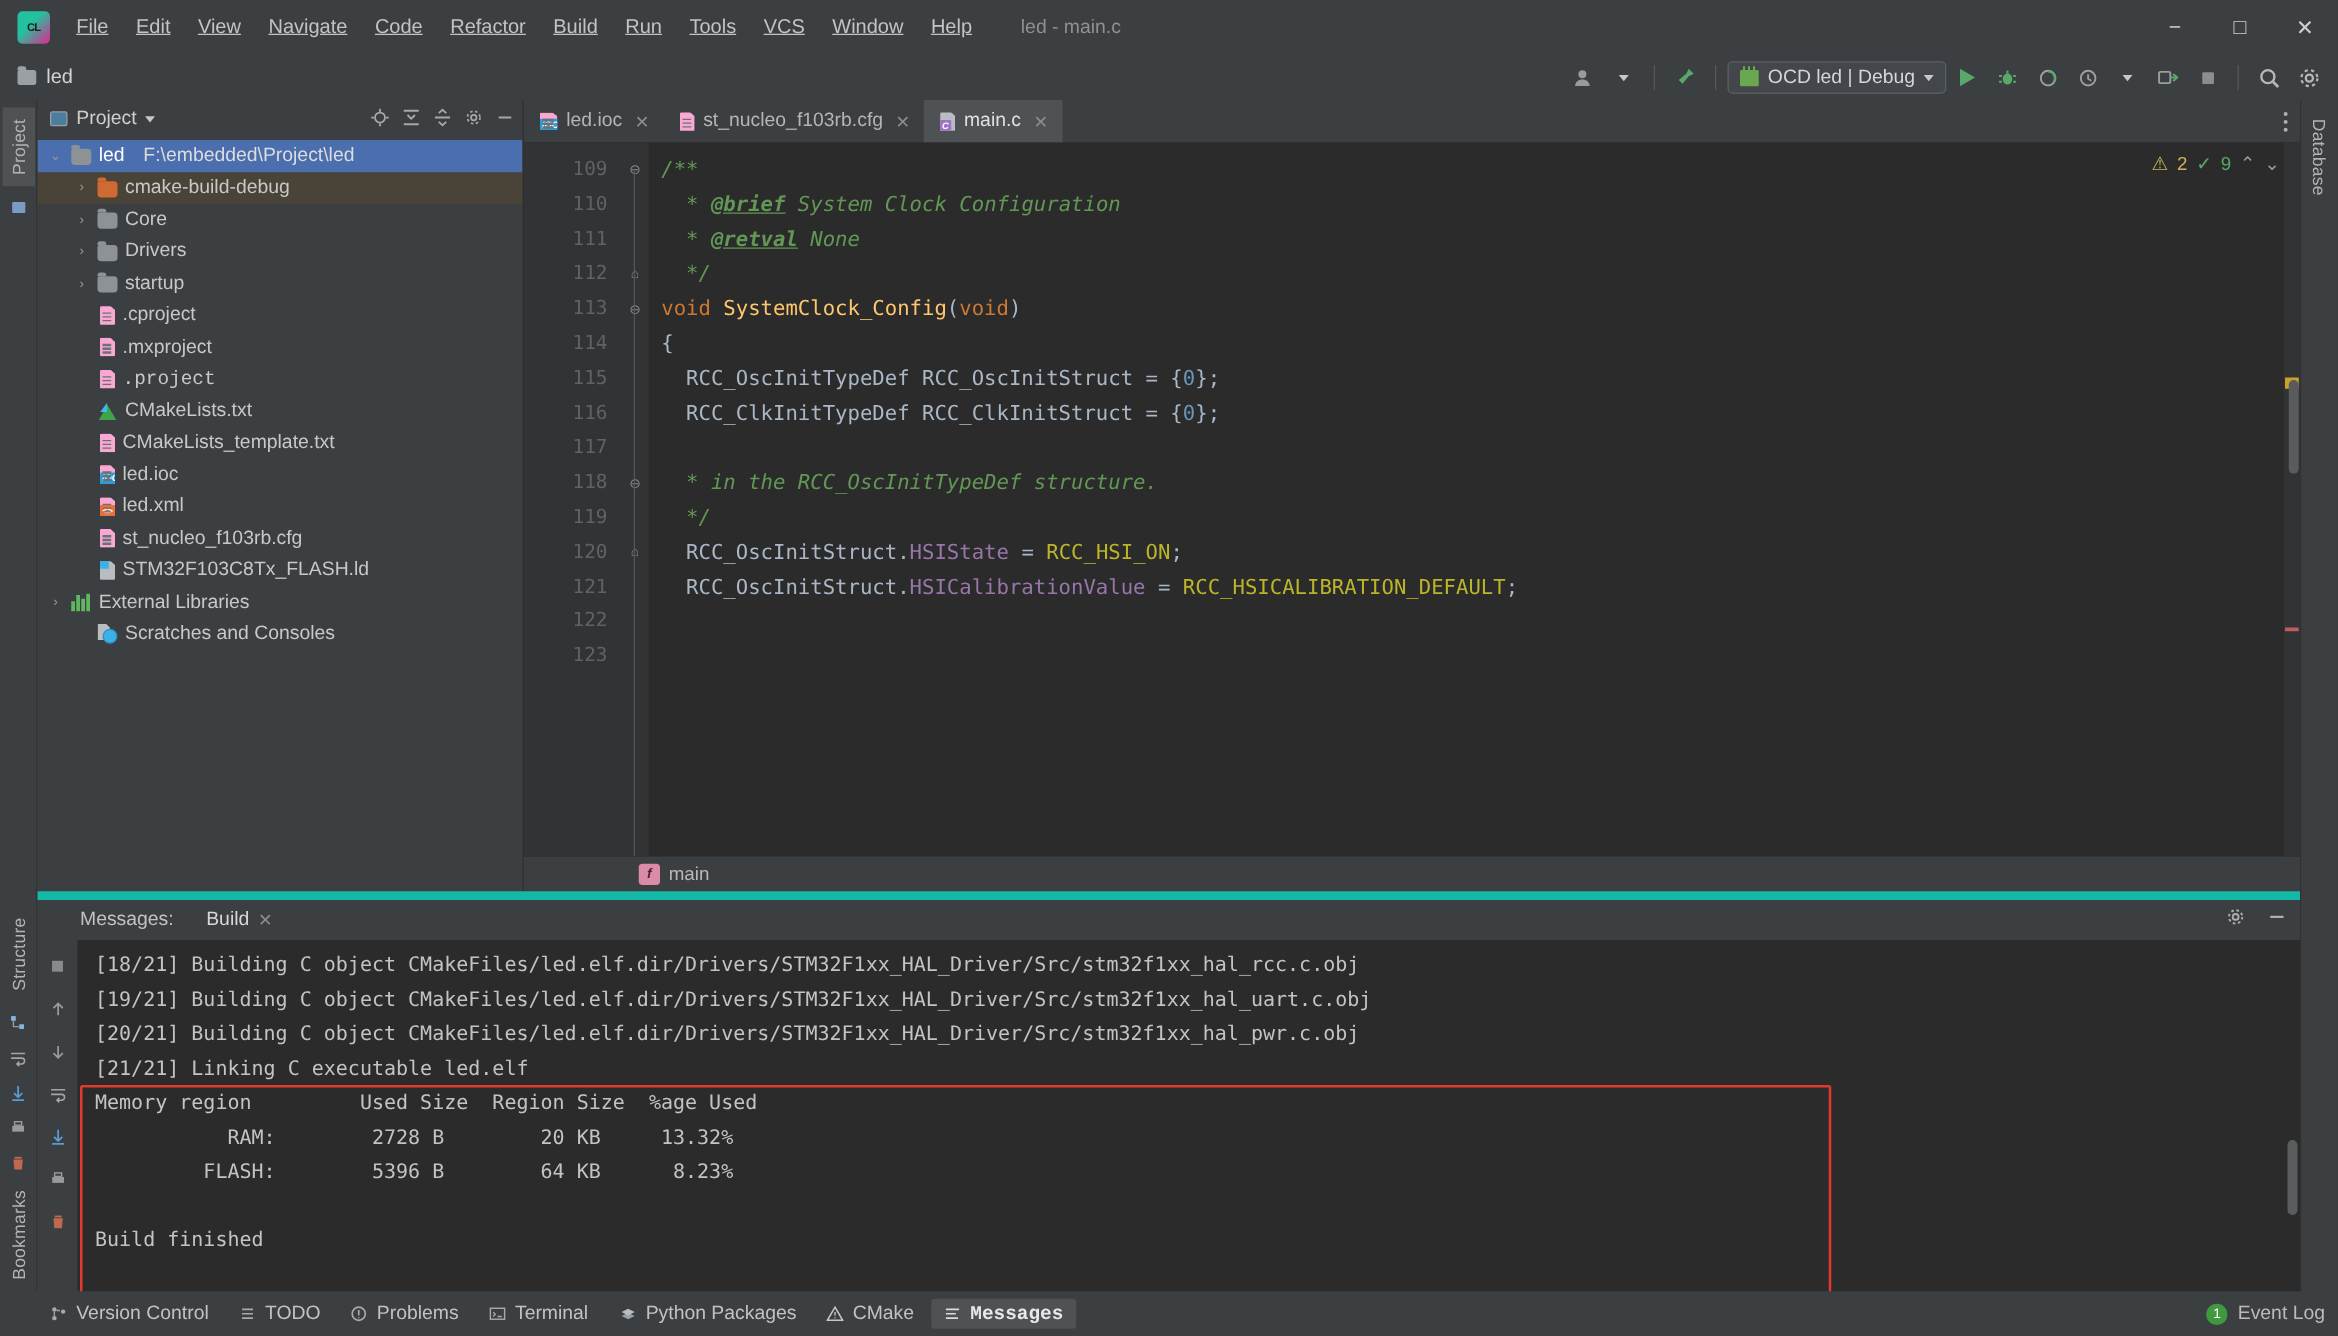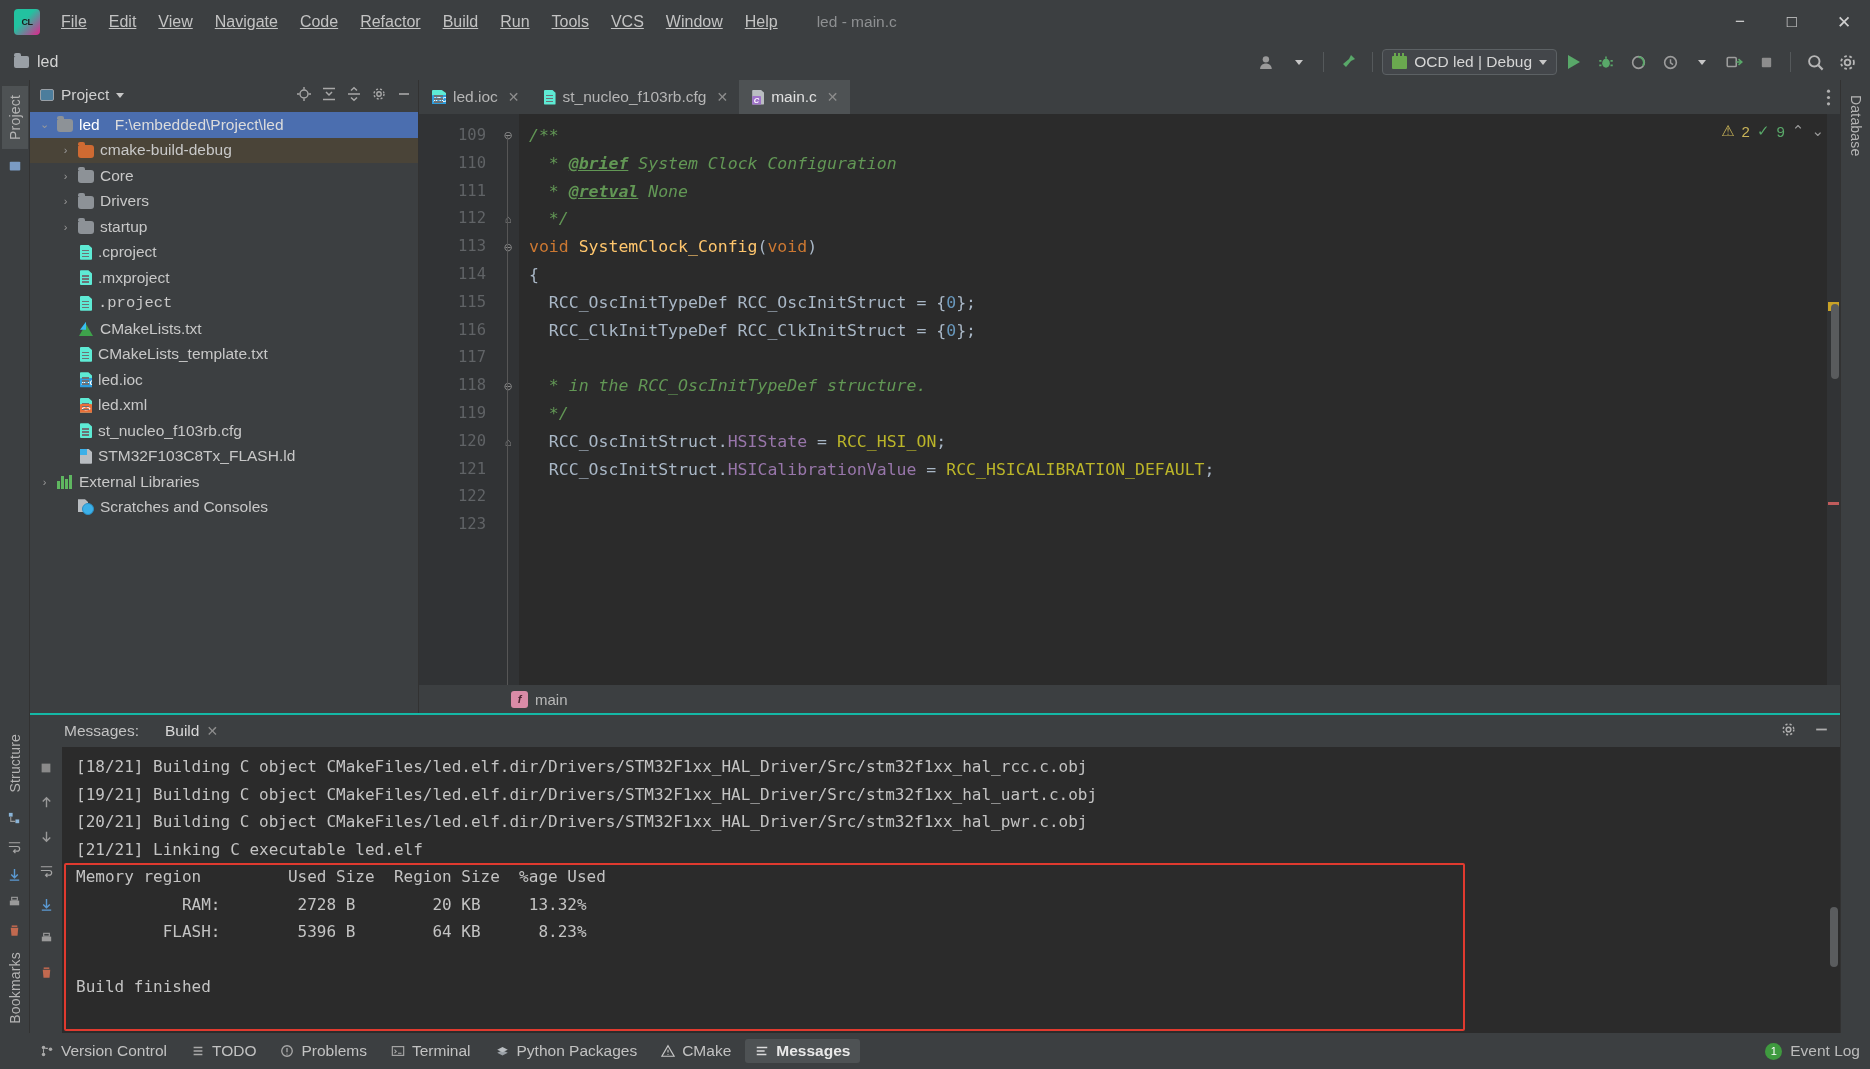--- a/index.html
+++ b/index.html
@@ -75,21 +75,21 @@
   .tree { flex:1; overflow:hidden; padding-top:2px; font-size:15.5px; }
   .row { height:25.5px; display:flex; align-items:center; gap:6px; padding-left:8px; white-space:nowrap; color:#c8c8c8; }
   .row.sel { background:#4b6eaf; color:#fff; }
   .row.hl { background:#4a4438; }
   .arrow { width:13px; text-align:center; color:#9a9a9a; font-size:11px; flex:none; }
   .ic { width:16px; height:16px; flex:none; position:relative; }
   .ic.folder { background:#8d9297; border-radius:1.5px 3px 3px 3px; height:13px; margin-top:2px; }
   .ic.folder:before{ content:""; position:absolute; top:-3px; left:0; width:7px; height:3px; background:#8d9297; border-radius:2px 2px 0 0; }
   .ic.folder.orange { background:#cf6a32; }
   .ic.folder.orange:before{ background:#cf6a32; }
-  .ic.file { background:#5eead4; height:15px; width:12px; margin-left:2px; border-radius:1px;
+  .ic.file { background:#f9a8d4; height:15px; width:12px; margin-left:2px; border-radius:1px;
              clip-path:polygon(0 0,70% 0,100% 22%,100% 100%,0 100%); }
   .ic.file:after{ content:""; position:absolute; left:2px; right:3px; top:5px; height:1.5px;
              background:#6d7175; box-shadow:0 3px 0 #6d7175, 0 6px 0 #6d7175; }
   .ic.cmake { background:transparent; }
   .ic.cmake:before{ content:""; position:absolute; left:1px; bottom:1px; width:0;height:0;
              border-left:7px solid transparent;border-right:7px solid transparent;border-bottom:12px solid #3ea34b; }
   .ic.cmake:after{ content:""; position:absolute; left:2px; top:1px; width:6px;height:8px; background:#38bdf0;
              clip-path:polygon(0 100%,100% 0,100% 100%); }
   .badge { position:absolute; left:0; bottom:-1px; font-size:7.5px; line-height:8px; padding:1px 1.5px;
            color:#fff; border-radius:1px; font-family:"Liberation Sans",sans-serif; font-weight:bold; }
@@ -136,38 +136,38 @@
   .scroll-marks { position:absolute; right:0; top:0; bottom:0; width:13px; background:#313335; }
   .mk { position:absolute; right:1px; width:11px; height:9px; }
   .sbar { position:absolute; right:1px; width:8px; border-radius:4px; background:#595b5d; }
   .inspect { position:absolute; right:16px; top:8px; display:flex; align-items:center; gap:7px; font-size:15px; }
   .warn { color:#c9b458; }
   .okc { color:#59a869; }
   .bread { height:28px; background:#3c3f41; display:flex; align-items:center; padding-left:92px; gap:7px; flex:none; color:#b8b8b8; font-size:15px;}
   .fbadge { width:17px;height:17px;border-radius:3px;background:#d98ba7;color:#4b2430;display:flex;align-items:center;justify-content:center;font-size:11px;font-style:italic;font-weight:bold;}
 
   
-  .msgs { height:320px; background:#3c3f41; display:flex; flex-direction:column; flex:none; border-top:2px solid #14b8a6;justify-content:space-between; }
+  .msgs { height:320px; background:#3c3f41; display:flex; flex-direction:column; flex:none; border-top:7px solid #14b8a6;justify-content:space-between; }
   .msgs-head { height:32px; display:flex; align-items:center; gap:26px; padding:0 10px 0 34px; flex:none; }
   .msgs-head .lbl { color:#c2c2c2; font-size:15.5px; }
   .msgs-head .tabname { color:#d8d8d8; font-size:15.5px; }
   .msgs-head .x { color:#8d8d8d; font-size:14px; margin-left:7px;}
   .mh-right { margin-left:auto; display:flex; gap:16px; color:#aeaeae; }
   .msgs-body { flex:1; display:flex; min-height:0; }
   .mtools { width:32px; flex:none; display:flex; flex-direction:column; align-items:center; gap:12px; padding-top:10px; color:#a5a5a5; }
   .mtool { width:22px; height:22px; display:flex; align-items:center; justify-content:center; font-size:14px; }
   .console { flex:1; background:#2b2b2b; position:relative; overflow:hidden; font-family:"DejaVu Sans Mono", monospace; font-size:16px; color:#c3c3c3; padding:6px 0 0 14px; }
   .coline { height:27.5px; line-height:27.5px; white-space:pre; }
   .redbox { position:absolute; border:2.5px solid #e03a2f; border-radius:2px; pointer-events:none; }
   .cscroll { position:absolute; right:2px; width:8px; border-radius:4px; background:#5a5c5e; }
 
   
   .status { height:36px; background:#3c3f41; display:flex; align-items:center; gap:4px; padding:0 10px 0 30px; flex:none; }
   .sitem { display:flex; align-items:center; gap:7px; padding:3px 10px; color:#c2c2c2; font-size:15.5px; border-radius:3px; white-space:nowrap;}
-  .sitem.active { background:#4e5254; color:#e8e8e8; font-weight:bold;}
+  .sitem.active { background:#4e5254; color:#e8e8e8; font-weight:bold;font-family:Liberation Mono, monospace;}
   .s-ico { font-size:13px; color:#a9a9a9; display:inline-flex; }
   .evt { margin-left:auto; display:flex; align-items:center; gap:8px; }
   .evt .dot { width:17px;height:17px;border-radius:50%;background:#3f9a3f;color:#fff;font-size:11px;display:flex;align-items:center;justify-content:center;}
 </style>
 </head>
 <body>
 
 <div class="app">
 
   <div class="menubar">

